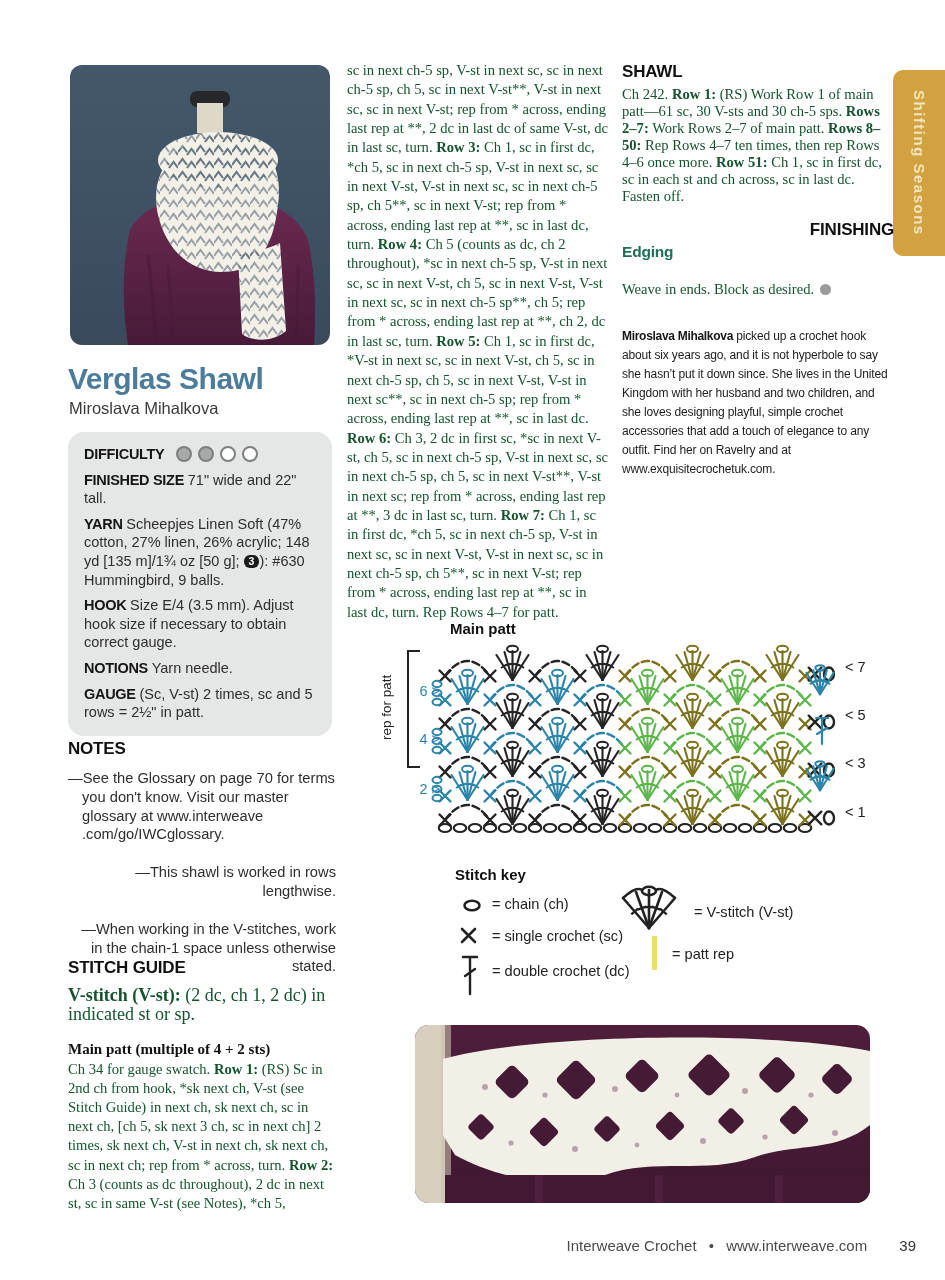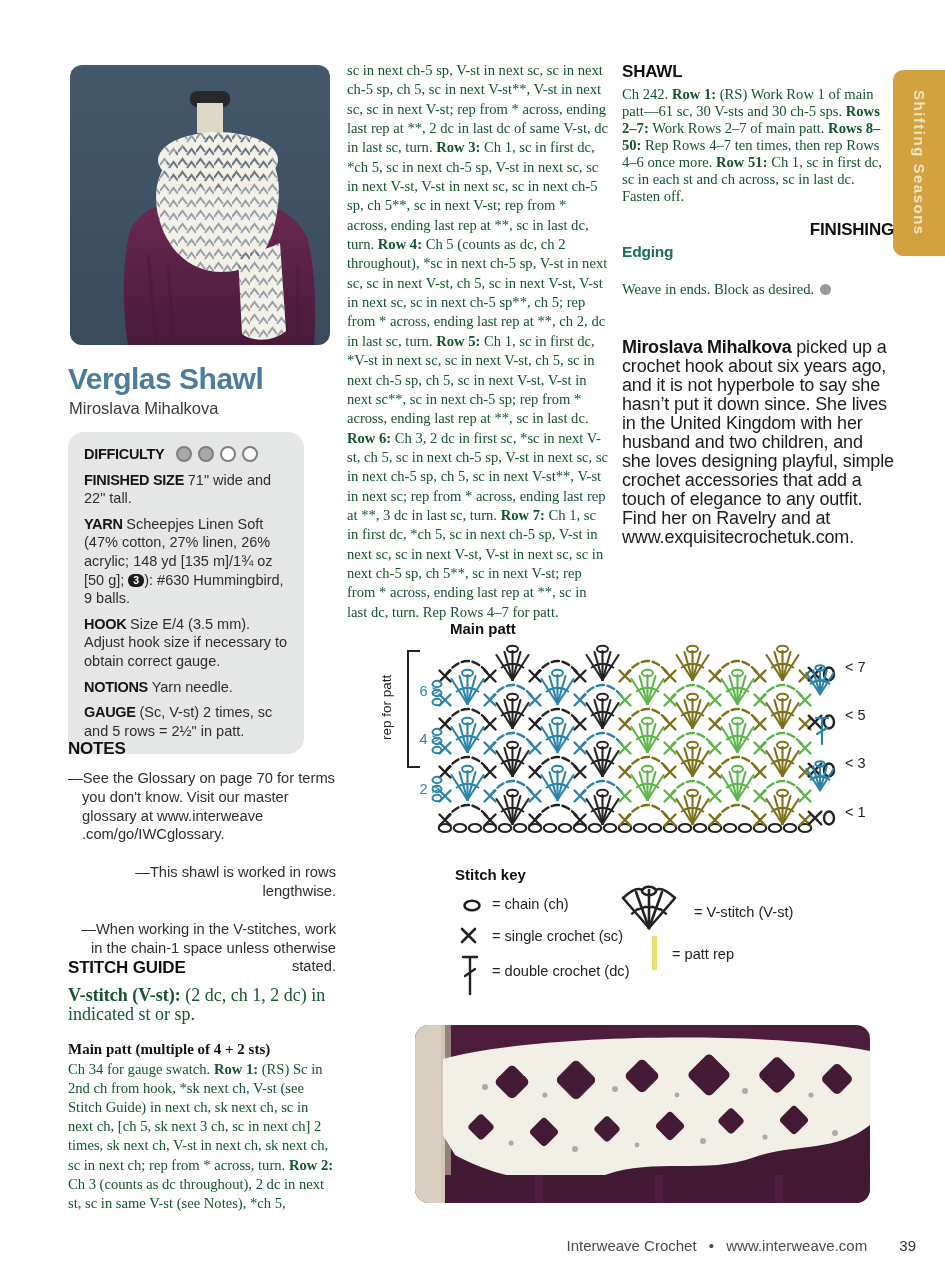--- a/index.html
+++ b/index.html
@@ -17,21 +17,21 @@
 
   
   .photo-main{left:70px;top:65px;width:260px;height:280px;border-radius:12px;overflow:hidden;}
   .photo-detail{left:415px;top:1025px;width:455px;height:178px;border-radius:14px;overflow:hidden;}
 
   
   .title{left:68px;top:362px;width:300px;font-size:30px;font-weight:700;letter-spacing:-0.5px;color:#4b7c9b;}
   .byline{left:69px;top:399px;font-size:16.5px;color:#3a3a3a;}
 
   
-  .infobox{left:68px;top:432px;width:236px;box-sizing:border-box;padding:13px 15px 14px 16px;
+  .infobox{left:68px;top:432px;width:264px;box-sizing:border-box;padding:13px 15px 14px 16px;
            background:#e5e7e6;border-radius:16px;font-size:14.5px;line-height:18.6px;color:#2e2e2e;}
   .info-item{margin-top:7px;}
   .diff-row{display:flex;align-items:center;gap:7px;}
   .diff-dots{display:inline-flex;gap:6px;margin-left:4px;}
   .dot{width:12px;height:12px;border-radius:50%;border:2.4px solid #7d7f7e;background:#fff;}
   .dot.filled{background:#a7a9a8;}
   .yarn-badge{display:inline-block;background:#1b1b1b;color:#fff;font-weight:700;font-size:10.5px;
               line-height:13px;padding:0 5px;border-radius:6px;vertical-align:1px;}
 
   
@@ -44,21 +44,21 @@
   .mp-head{margin-top:16px;font-weight:bold;font-size:15px;font-family:"Liberation Serif",serif;color:#111;}
   .mp-body{margin-top:2px;font-size:14.6px;line-height:19.2px;}
 
   
   .col2{left:347px;top:61px;width:262px;font-size:14.6px;line-height:19.35px;}
   .col3{left:622px;top:62px;width:272px;}
   .col3 .serif-p{font-size:14.6px;line-height:17px;margin-top:4px;}
   .edging{margin-top:3px;font-size:15.5px;font-weight:700;color:#1d6e5a;letter-spacing:-0.2px;}
   .weave{margin-top:20px;font-size:14.6px;}
   .end-dot{display:inline-block;width:11px;height:11px;border-radius:50%;background:#9b9b9b;margin-left:6px;vertical-align:-1px;}
-  .bio{margin-top:40px;font-size:18px;line-height:19px;color:#1c1c1c;letter-spacing:-0.15px;}
+  .bio{margin-top:29px;font-size:12px;line-height:19px;color:#1c1c1c;letter-spacing:-0.15px;}
   .mt14{margin-top:15px;text-align:right;}
 
   
   .chart-title{left:450px;top:620px;font-size:15px;font-weight:700;color:#111;}
   .chart-svg{left:388px;top:640px;}
   .rep-bracket{left:407px;top:650px;width:11px;height:114px;border:2.5px solid #222;border-right:none;}
   .rep-label{left:379px;top:651px;width:16px;height:112px;writing-mode:vertical-rl;transform:rotate(180deg);
              font-size:13.5px;color:#222;text-align:center;}
   .row-lab{font-size:14.5px;color:#222;}
   .row-lab.teal{color:#2c84ab;}

